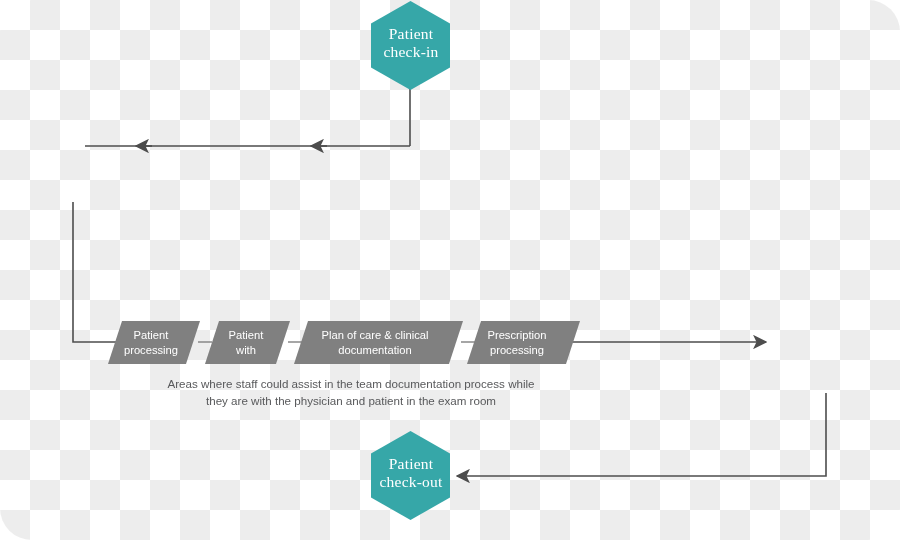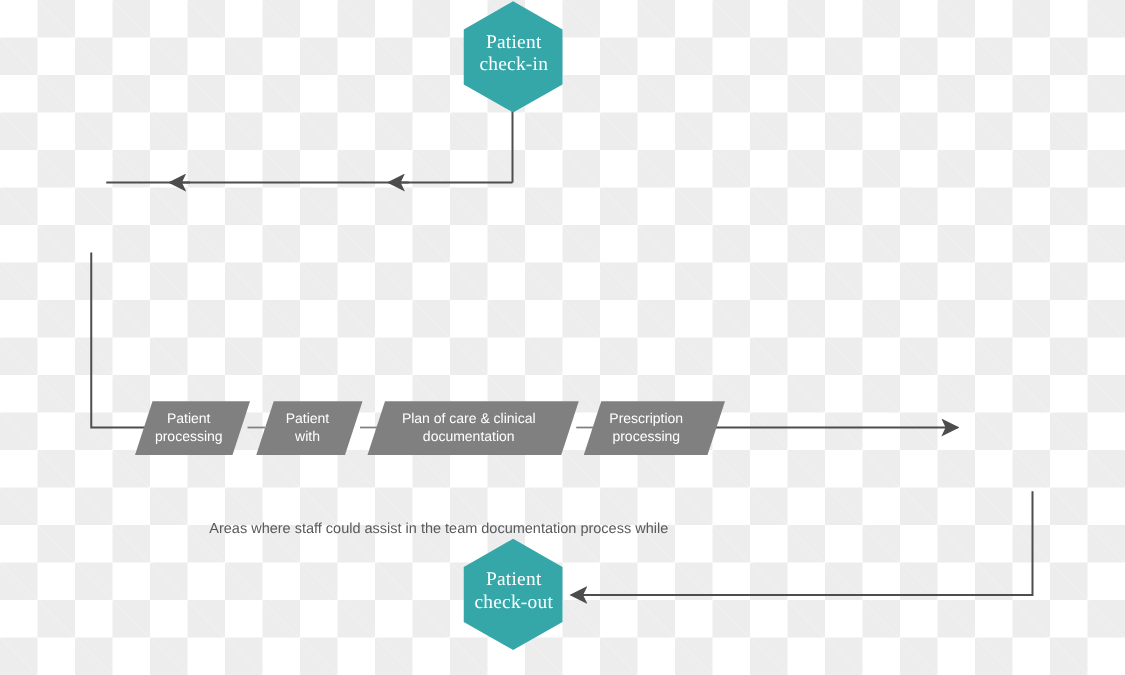--- a/index.html
+++ b/index.html
@@ -18,20 +18,21 @@
   #canvas {
     position: relative;
     width: 900px;
     height: 540px;
     background-color: #ffffff;
     background-image:
       linear-gradient(45deg, #ededed 25%, transparent 25%, transparent 75%, #ededed 75%, #ededed),
       linear-gradient(45deg, #ededed 25%, transparent 25%, transparent 75%, #ededed 75%, #ededed);
     background-size: 60px 60px;
     background-position: 0 0, 30px 30px;
+    border-radius: 32px;
   }
   #art {
     position: absolute;
     left: 0;
     top: 0;
   }
   .hex-label {
     position: absolute;
     text-align: center;
     color: #ffffff;
@@ -59,21 +60,20 @@
 
   #caption {
     position: absolute;
     left: 110px;
     top: 375px;
     width: 482px;
     text-align: center;
     color: #58595b;
     font-size: 11.6px;
     line-height: 17px;
-    margin-top: 39px;
   }
 </style>
 </head>
 <body>
 
 <div id="canvas">
 
   <svg id="art" width="900" height="540" viewBox="0 0 900 540">
 
     <defs>
@@ -136,15 +136,16 @@
     <div>processing</div>
   </div>
 
   <div class="chev-label" id="chev-2-label">
     <div>Plan of care &amp; clinical</div>
     <div>documentation</div>
   </div>
 
   <div id="caption">
     <div>Areas where staff could assist in the team documentation process while</div>
+    <div>they are with the physician and patient in the exam room</div>
   </div>
 
 </div>
 
 </body></html>

